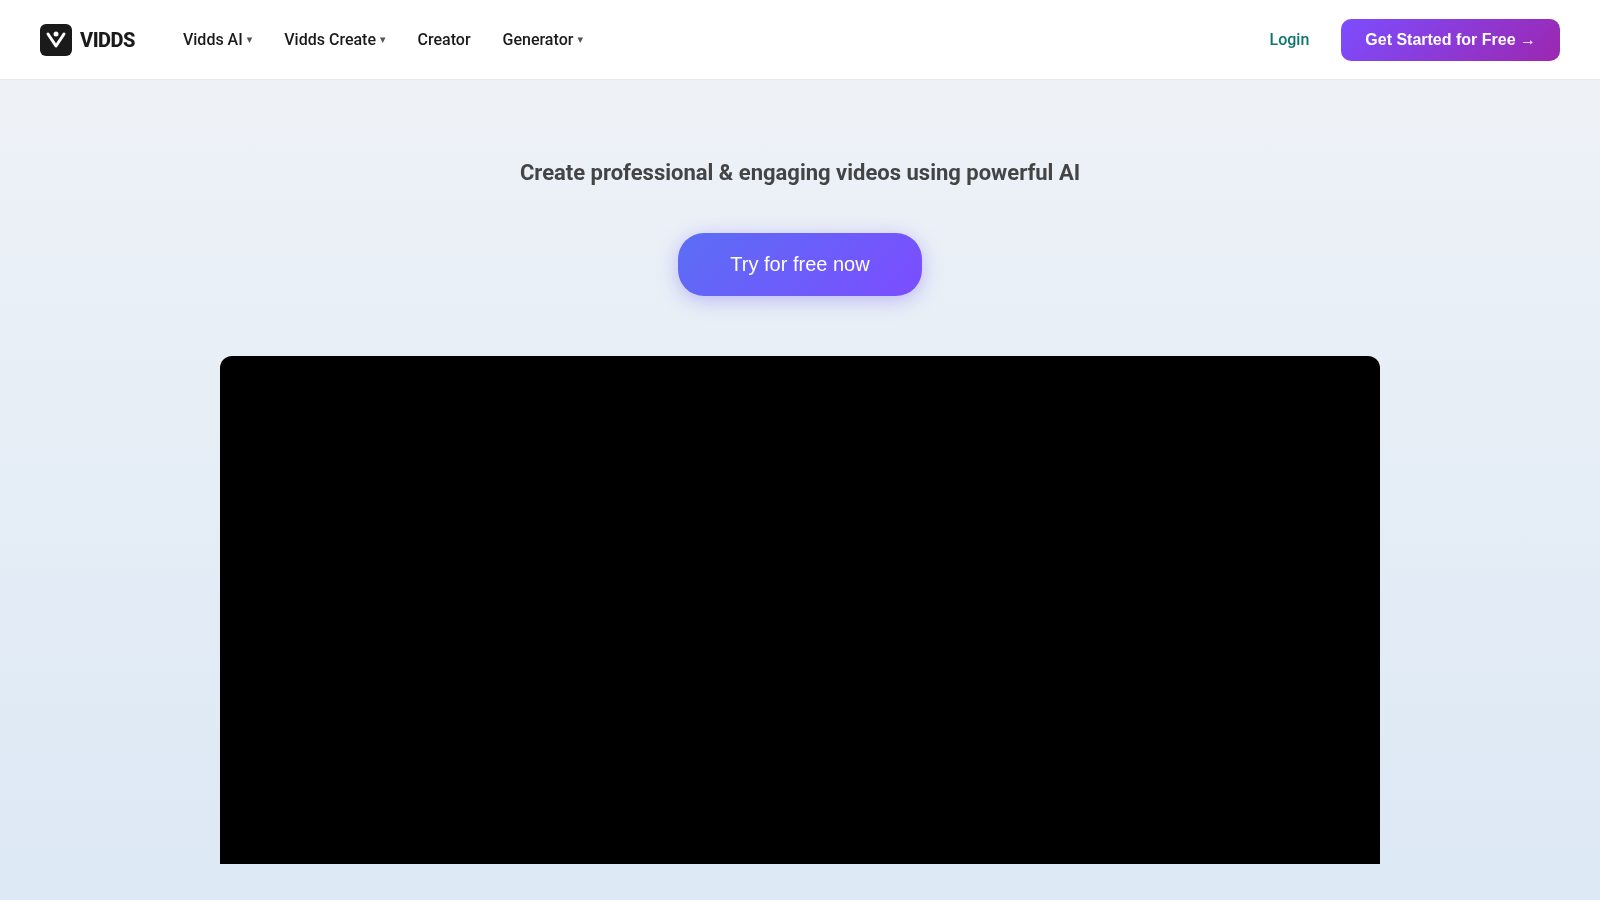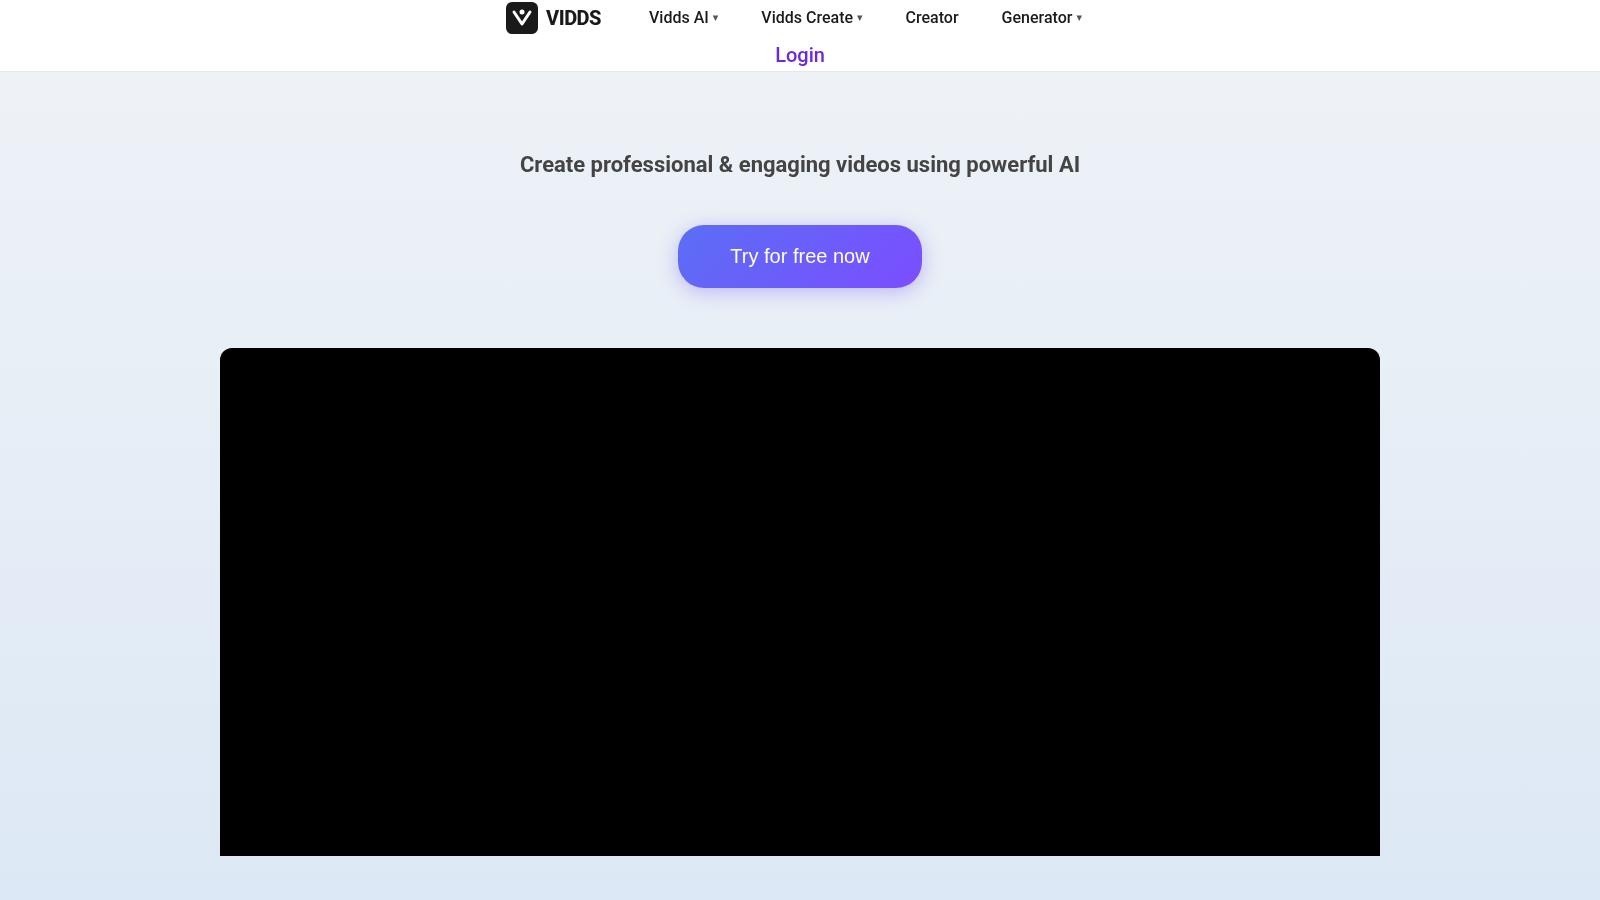--- a/index.html
+++ b/index.html
@@ -14,27 +14,26 @@
       min-height: 900px;
       overflow-x: hidden;
     }
 
     
     .navbar {
       display: flex;
       align-items: center;
       justify-content: space-between;
       padding: 0 40px;
-      height: 72px;
+      height: 80px;
       background: #ffffff;
       border-bottom: 1px solid #e8e8e8;
       position: sticky;
       top: 0;
       z-index: 100;
-      flex-direction: column;
     }
 
     .navbar-left {
       display: flex;
       align-items: center;
       gap: 36px;
     }
 
     .logo {
       display: flex;
@@ -48,21 +47,21 @@
     }
 
     .logo-icon {
       width: 32px;
       height: 32px;
     }
 
     .nav-links {
       display: flex;
       align-items: center;
-      gap: 19px;
+      gap: 8px;
     }
 
     .nav-item {
       display: flex;
       align-items: center;
       gap: 4px;
       padding: 8px 12px;
       color: #1a1a1a;
       font-size: 16px;
       font-weight: 500;
@@ -76,23 +75,23 @@
       color: #555;
     }
 
     .navbar-right {
       display: flex;
       align-items: center;
       gap: 20px;
     }
 
     .login-btn {
-      font-size: 20px;
+      font-size: 16px;
       font-weight: 500;
-      color: #6d28d9;
+      color: #0f766e;
       cursor: pointer;
       padding: 8px 12px;
       border-radius: 6px;
     }
 
     .get-started-btn {
       background: linear-gradient(135deg, #7c4dff, #9c27b0);
       color: #ffffff;
       border: none;
       border-radius: 10px;
@@ -184,20 +183,21 @@
       </a>
       <a class="nav-item" href="#">
         <span>Generator</span>
         <span class="nav-chevron">▾</span>
       </a>
     </div>
   </div>
 
   <div class="navbar-right">
     <span class="login-btn">Login</span>
+    <button class="get-started-btn">Get Started for Free →</button>
   </div>
 </nav>
 
 <section class="hero">
   <p class="hero-subtitle">Create professional &amp; engaging videos using powerful AI</p>
   <button class="try-free-btn">Try for free now</button>
 
   <div class="video-container"></div>
 </section>
 

